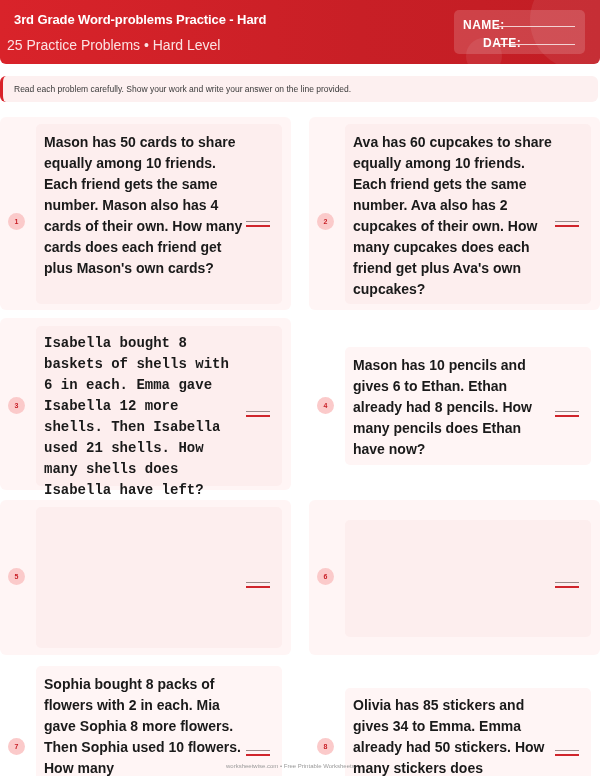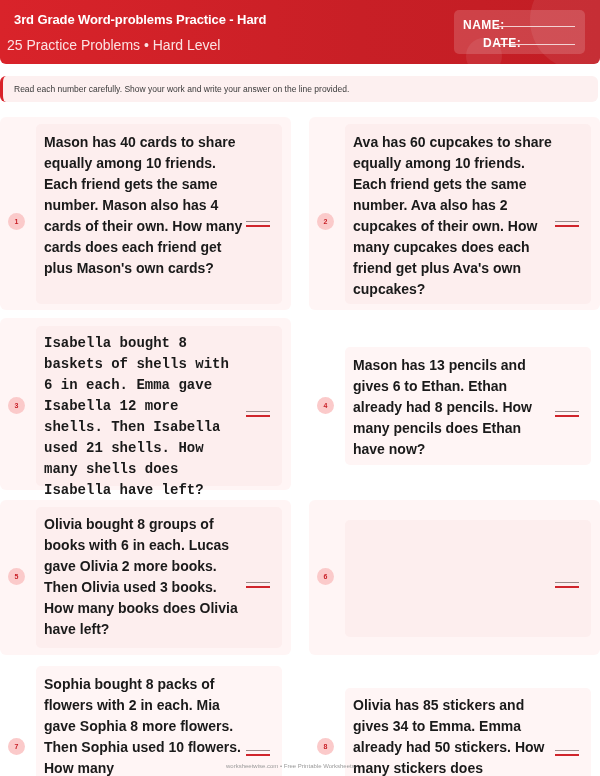--- a/index.html
+++ b/index.html
@@ -92,27 +92,27 @@
   <div class="subtitle">25 Practice Problems • Hard Level</div>
   <div class="namebox">
     <div class="row r1">NAME:</div>
     <div class="line l1"></div>
     <div class="row r2">DATE:</div>
     <div class="line l2"></div>
   </div>
 </div>
 
 <div class="instructions">
-  <span>Read each number carefully. Show your work and write your answer on the line provided.</span>
+  <span>Read each problem carefully. Show your work and write your answer on the line provided.</span>
 </div>
 
 <div class="card" style="left:0;top:117px;width:291px;height:193px;">
   <div class="inner" style="left:36px;top:7px;width:246px;height:180px;"></div>
   <div class="num" style="left:8px;top:96px;">1</div>
-  <div class="text" style="left:44px;top:15px;width:200px;">Mason has 40 cards to share equally among 10 friends. Each friend gets the same number. Mason also has 4 cards of their own. How many cards does each friend get plus Mason's own cards?</div>
+  <div class="text" style="left:44px;top:15px;width:200px;">Mason has 50 cards to share equally among 10 friends. Each friend gets the same number. Mason also has 4 cards of their own. How many cards does each friend get plus Mason's own cards?</div>
   <div class="ans" style="left:246px;top:104px;">
       <div class="g"></div>
       <div class="r"></div>
     </div>
 </div>
 
 <div class="card" style="left:309px;top:117px;width:291px;height:193px;">
   <div class="inner" style="left:36px;top:7px;width:246px;height:180px;"></div>
   <div class="num" style="left:8px;top:96px;">2</div>
   <div class="text" style="left:44px;top:15px;width:200px;">Ava has 60 cupcakes to share equally among 10 friends. Each friend gets the same number. Ava also has 2 cupcakes of their own. How many cupcakes does each friend get plus Ava's own cupcakes?</div>
@@ -128,31 +128,30 @@
   <div class="text" style="left:44px;top:15px;width:200px;font-family:Liberation Mono, monospace;">Isabella bought 8 baskets of shells with 6 in each. Emma gave Isabella 12 more shells. Then Isabella used 21 shells. How many shells does Isabella have left?</div>
   <div class="ans" style="left:246px;top:93px;">
       <div class="g"></div>
       <div class="r"></div>
     </div>
 </div>
 
 <div class="card" style="left:309px;top:318px;width:291px;height:172px;background:#ffffff;">
   <div class="inner" style="left:36px;top:29px;width:246px;height:118px;background:#fff5f5;"></div>
   <div class="num" style="left:8px;top:79px;">4</div>
-  <div class="text" style="left:44px;top:37px;width:200px;">Mason has 13 pencils and gives 6 to Ethan. Ethan already had 8 pencils. How many pencils does Ethan have now?</div>
+  <div class="text" style="left:44px;top:37px;width:200px;">Mason has 10 pencils and gives 6 to Ethan. Ethan already had 8 pencils. How many pencils does Ethan have now?</div>
   <div class="ans" style="left:246px;top:93px;">
       <div class="g"></div>
       <div class="r"></div>
     </div>
 </div>
 
 <div class="card" style="left:0;top:500px;width:291px;height:155px;">
   <div class="inner" style="left:36px;top:7px;width:246px;height:141px;"></div>
   <div class="num" style="left:8px;top:68px;">5</div>
-  <div class="text" style="left:44px;top:14px;width:200px;">Olivia bought 8 groups of books with 6 in each. Lucas gave Olivia 2 more books. Then Olivia used 3 books. How many books does Olivia have left?</div>
   <div class="ans" style="left:246px;top:82px;">
       <div class="g"></div>
       <div class="r"></div>
     </div>
 </div>
 
 <div class="card" style="left:309px;top:500px;width:291px;height:155px;">
   <div class="inner" style="left:36px;top:20px;width:246px;height:117px;"></div>
   <div class="num" style="left:8px;top:68px;">6</div>
   <div class="ans" style="left:246px;top:82px;">

